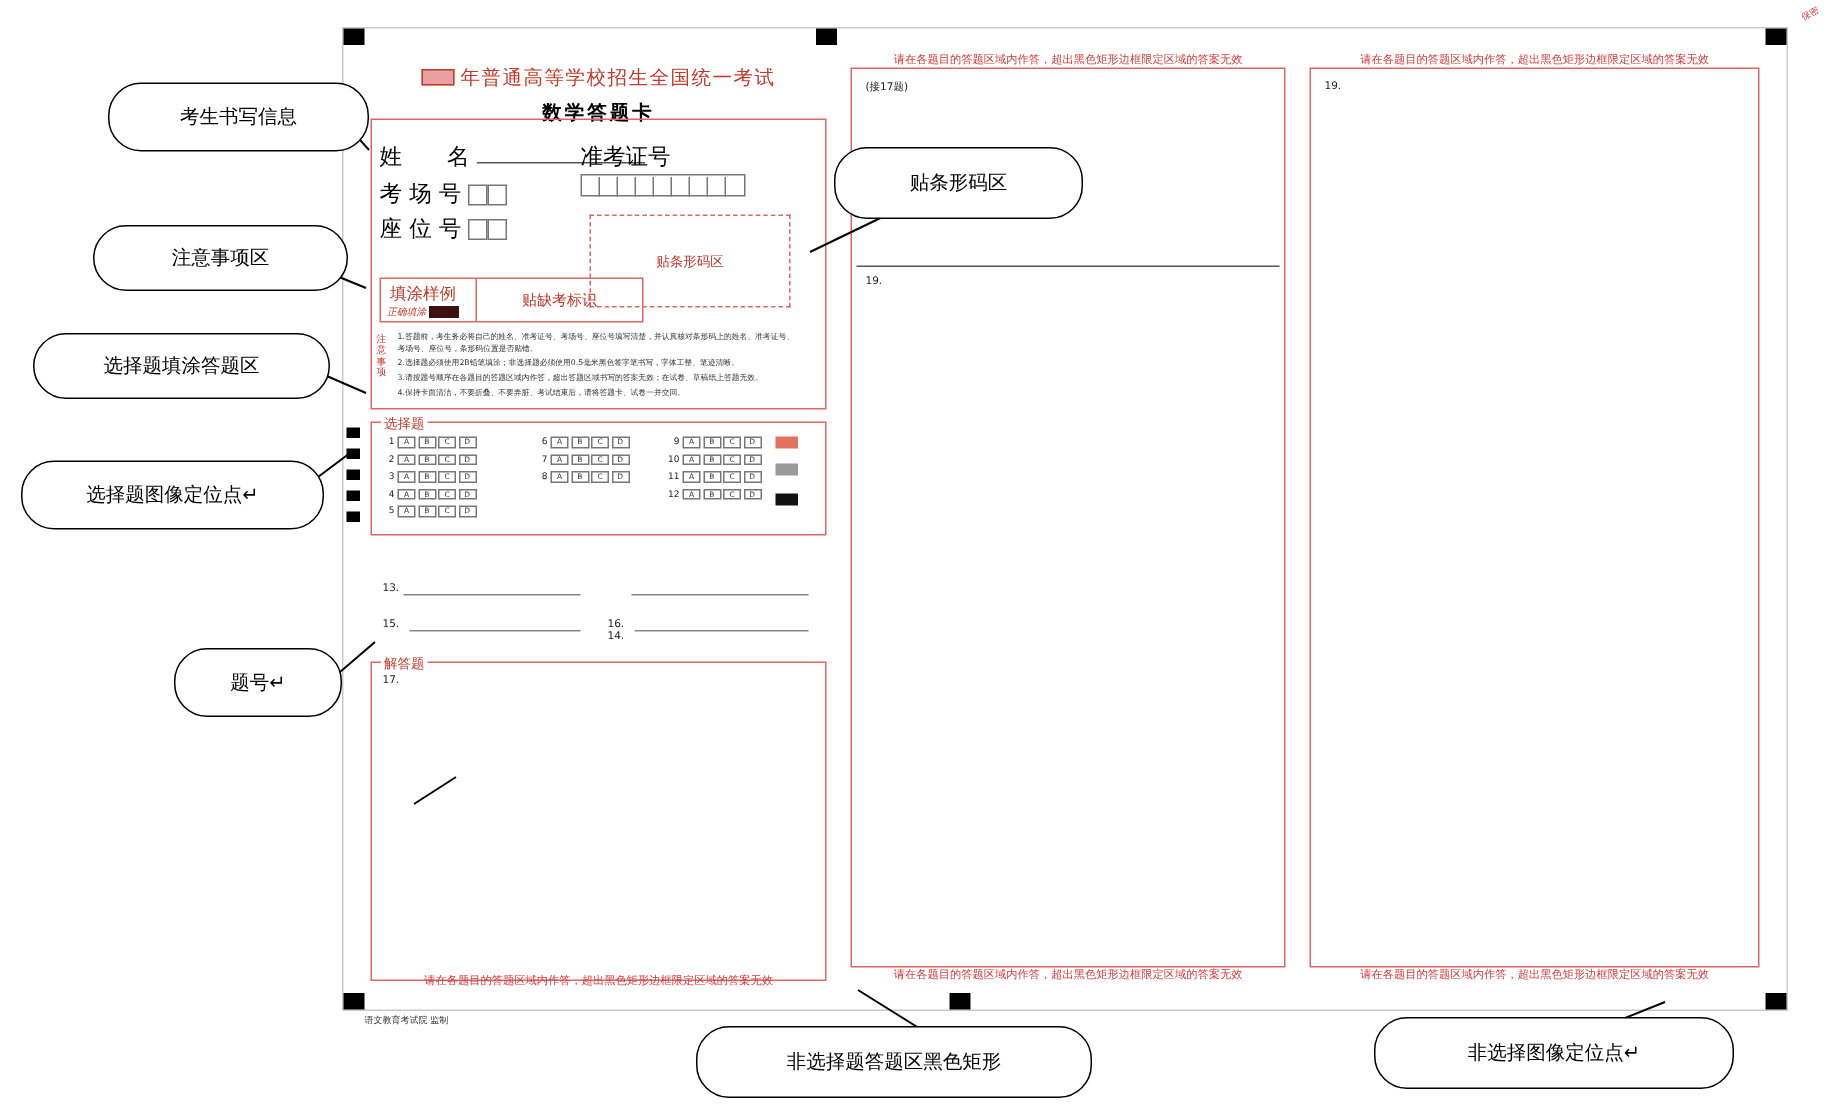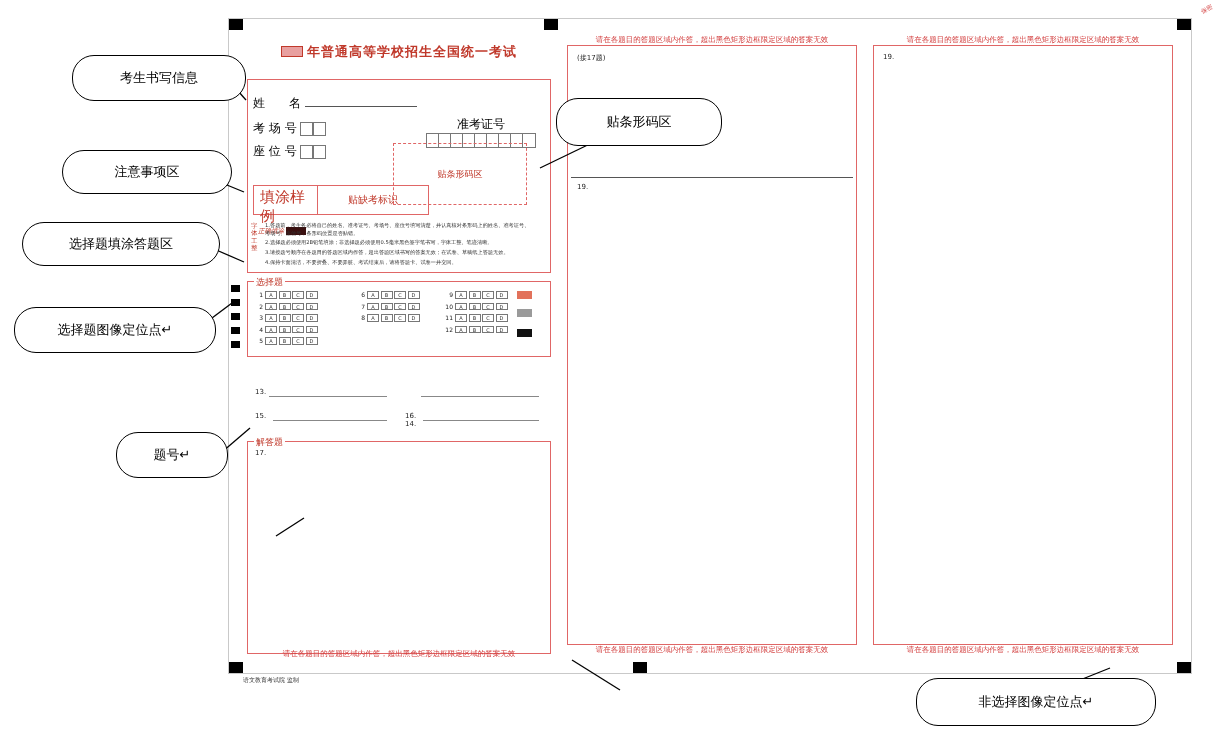--- a/index.html
+++ b/index.html
@@ -42,41 +42,41 @@
     position:absolute;
     color:#d23b3b;
     font-size:7.5px;
     text-align:center;
     width:100%;
     bottom:2px;
   }
 
   
   .title-wrap{position:absolute;left:0;top:0;width:100%;text-align:center;}
-  .title1{font-size:13px;font-weight:bold;color:#c0392b;letter-spacing:1px;}
+  .title1{font-size:13px;font-weight:normal;color:#c0392b;letter-spacing:1px;}
   .redbox{display:inline-block;width:20px;height:9px;background:#e8a0a0;border:1px solid #c0392b;vertical-align:middle;margin-right:4px;}
   .title2{font-size:13px;font-weight:bold;color:#000;margin-top:5px;letter-spacing:2px;}
 
-  .fieldrow{position:absolute;font-size:12px;text-align:center;}
+  .fieldrow{position:absolute;font-size:15px;}
   .dline{display:inline-block;border-bottom:1px solid #555;height:11px;}
   .boxcell{display:inline-block;width:13px;height:14px;border:1px solid #777;box-sizing:border-box;vertical-align:middle;}
   .boxgroup{display:inline-block;border:1px solid #777;height:15px;box-sizing:border-box;vertical-align:middle;}
   .boxgroup i{display:inline-block;width:12px;height:13px;border-right:1px solid #777;box-sizing:border-box;}
   .boxgroup i:last-child{border-right:none;}
 
   .barcode-area{
     position:absolute;
     border:1px dashed #e06666;
     color:#c0392b;
     font-size:9px;
     display:flex;align-items:center;justify-content:center;
   }
 
   .fillbox{position:absolute;border:1px solid #e06666;box-sizing:border-box;}
-  .fillbox .lbl{font-size:15px;color:#c0392b;font-family:Liberation Serif, serif;}
+  .fillbox .lbl{font-size:11px;color:#c0392b;font-family:Liberation Serif, serif;}
   .sample-dark{display:inline-block;width:20px;height:8px;background:#3a1010;vertical-align:middle;}
 
   .notice{position:absolute;font-size:5.2px;line-height:1.45;color:#333;}
   .notice-title{position:absolute;font-size:6.5px;color:#c0392b;line-height:1.15;width:9px;}
 
   .sec{position:absolute;border:1px solid #e06666;box-sizing:border-box;}
   .sec-title{position:absolute;font-size:9px;color:#c0392b;background:#fff;padding:0 2px;top:-6px;left:6px;}
 
   
   .mcwrap{position:absolute;font-size:0;}
@@ -121,27 +121,28 @@
     <div class="corner" style="right:0;bottom:0;"></div>
 
     <div class="stamp" style="right:-22px;top:-14px;">保密</div>
 
     <div class="col" style="left:16px;top:14px;width:308px;height:624px;">
 
       <div class="title-wrap" style="top:8px;">
         <div>
           <span class="redbox"></span><span class="title1">年普通高等学校招生全国统一考试</span>
         </div>
+        <div class="title2">数学答题卡</div>
       </div>
 
       <div class="fieldrow" style="left:8px;top:62px;">
         <span>姓　　名</span>
         <span class="dline" style="width:112px;"></span>
       </div>
-      <div class="fieldrow" style="left:164px;top:62px;margin-top:21px;">
+      <div class="fieldrow" style="left:142px;top:62px;">
         <span>准考证号</span>
         <span class="boxgroup">
           <i></i><i></i><i></i><i></i><i></i><i></i><i></i><i></i><i></i>
         </span>
       </div>
 
       <div class="fieldrow" style="left:8px;top:87px;">
         <span>考 场 号</span>
         <span class="boxcell"></span><span class="boxcell"></span>
       </div>
@@ -160,21 +161,21 @@
           <div style="margin:1px 0 0 4px;font-size:6.5px;color:#c0392b;font-style:italic;">
             <span>正确填涂</span>
             <span class="sample-dark"></span>
           </div>
         </div>
         <div style="position:absolute;left:64px;top:0;right:0;height:100%;display:flex;align-items:center;justify-content:center;">
           <span style="font-size:10px;color:#c0392b;">贴缺考标识</span>
         </div>
       </div>
 
-      <div class="notice-title" style="left:6px;top:190px;">字体工整</div>
+      <div class="notice-title" style="left:6px;top:190px;">注意事项</div>
       <div class="notice" style="left:20px;top:189px;width:268px;">1.答题前，考生务必将自己的姓名、准考证号、考场号、座位号填写清楚，并认真核对条形码上的姓名、准考证号、考场号、座位号，条形码位置是否贴错。</div>
       <div class="notice" style="left:20px;top:206px;width:268px;">2.选择题必须使用2B铅笔填涂；非选择题必须使用0.5毫米黑色签字笔书写，字体工整、笔迹清晰。</div>
       <div class="notice" style="left:20px;top:216px;width:268px;">3.请按题号顺序在各题目的答题区域内作答，超出答题区域书写的答案无效；在试卷、草稿纸上答题无效。</div>
       <div class="notice" style="left:20px;top:226px;width:268px;">4.保持卡面清洁，不要折叠、不要弄脏、考试结束后，请将答题卡、试卷一并交回。</div>
 
       <div class="sec" style="left:2px;top:46px;width:304px;height:194px;"></div>
 
       <div class="sec" style="left:2px;top:248px;width:304px;height:76px;">
         <div class="sec-title">选择题</div>
       </div>
@@ -267,17 +268,20 @@
   </div>
   <div class="callout" style="left:116px;top:432px;width:110px;height:44px;">
     <span>题号↵</span>
   </div>
   <div class="callout" style="left:14px;top:307px;width:200px;height:44px;">
     <span>选择题图像定位点↵</span>
   </div>
   <div class="callout" style="left:556px;top:98px;width:164px;height:46px;">
     <span>贴条形码区</span>
   </div>
+  <div class="callout" style="left:464px;top:684px;width:262px;height:46px;">
+    <span>非选择题答题区黑色矩形</span>
+  </div>
   <div class="callout" style="left:916px;top:678px;width:238px;height:46px;">
     <span>非选择图像定位点↵</span>
   </div>
 
 </div>
 
 </body></html>

